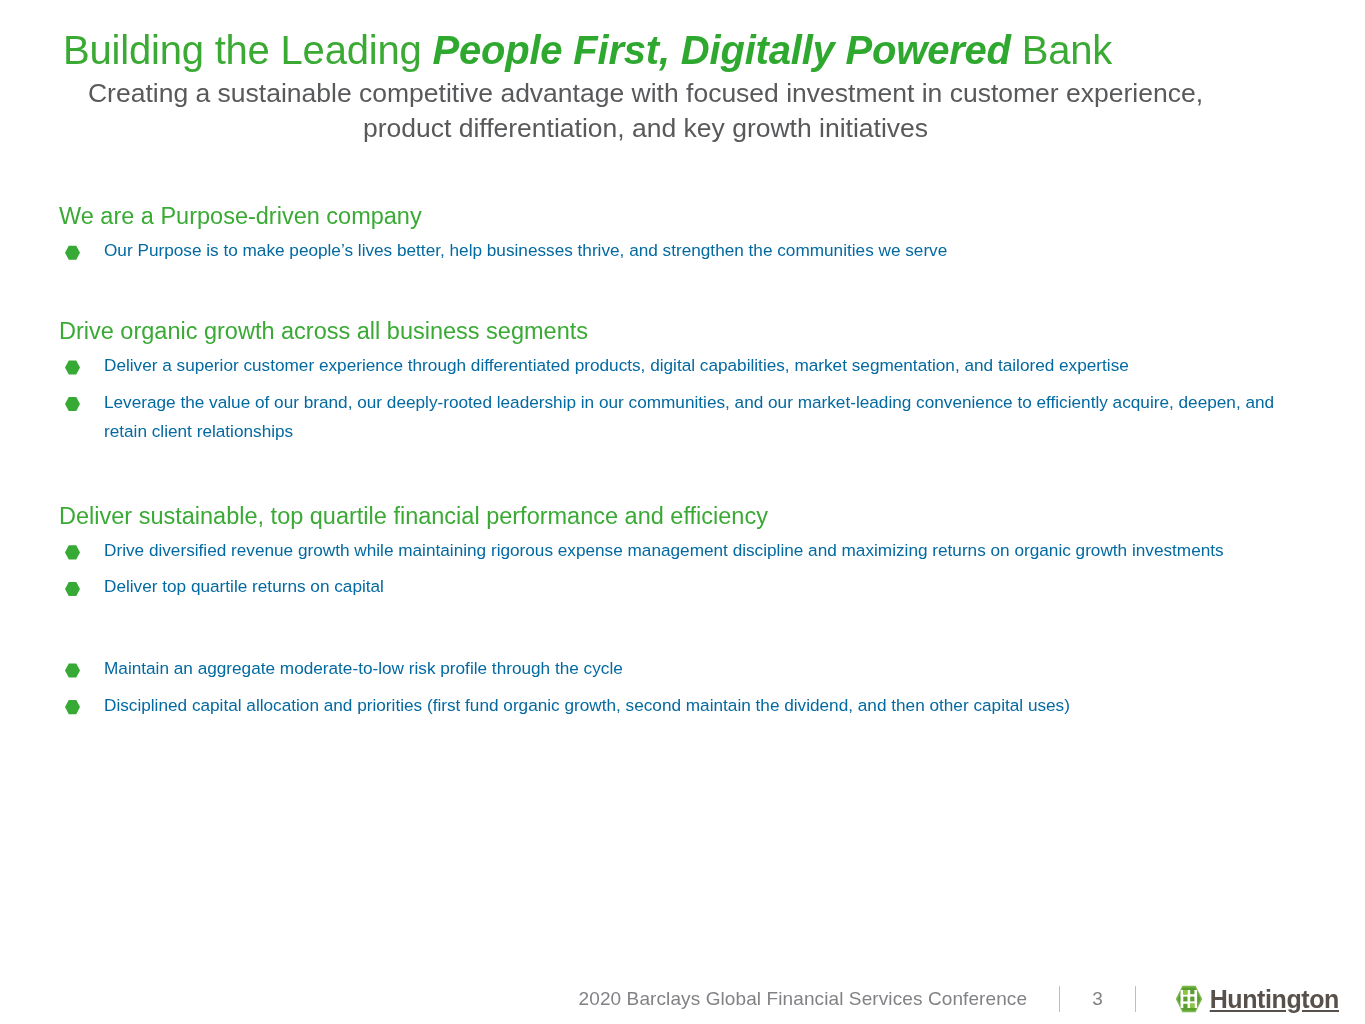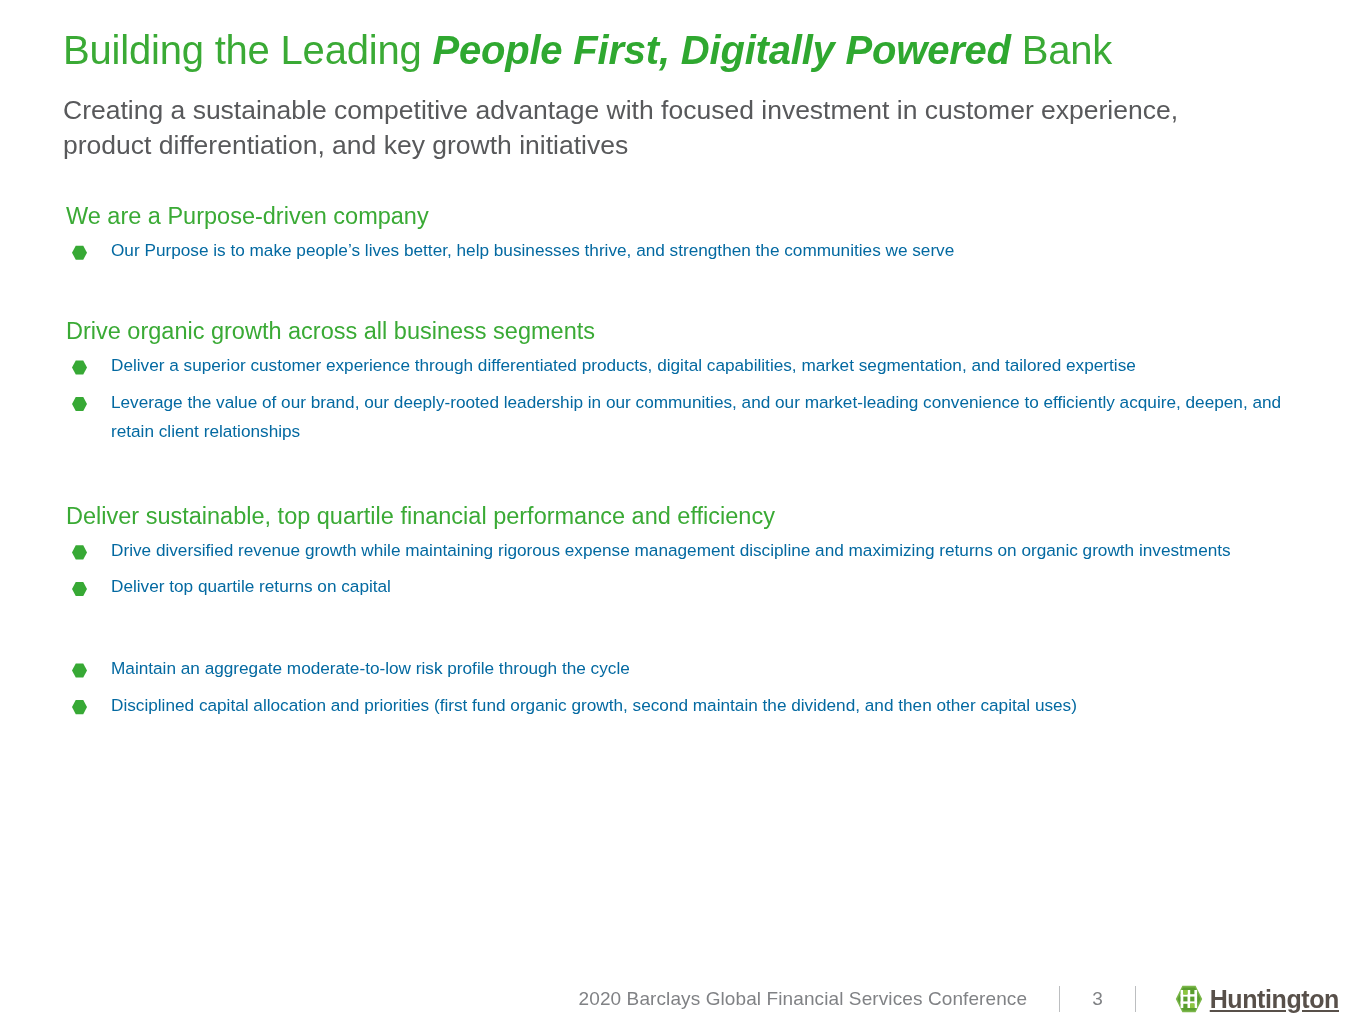--- a/index.html
+++ b/index.html
@@ -37,32 +37,33 @@
     font-weight: 400;
     letter-spacing: -0.2px;
     white-space: nowrap;
   }
   .slide-title .emph {
     font-weight: 700;
     font-style: italic;
     color: #2fa830;
   }
   .slide-subtitle {
-    margin-top: 20px;
+    margin-top: 3px;
     font-size: 26.5px;
     line-height: 1.34;
     color: #58595b;
     font-weight: 400;
     max-width: 1165px;
+    text-align: center;
   }
 
   
   .content {
     position: absolute;
-    left: 66px;
+    left: 59px;
     top: 202px;
     width: 1262px;
   }
   .section {
     margin-bottom: 0;
   }
   .section-heading {
     color: #3aaa35;
     font-size: 23.5px;
     font-weight: 400;

